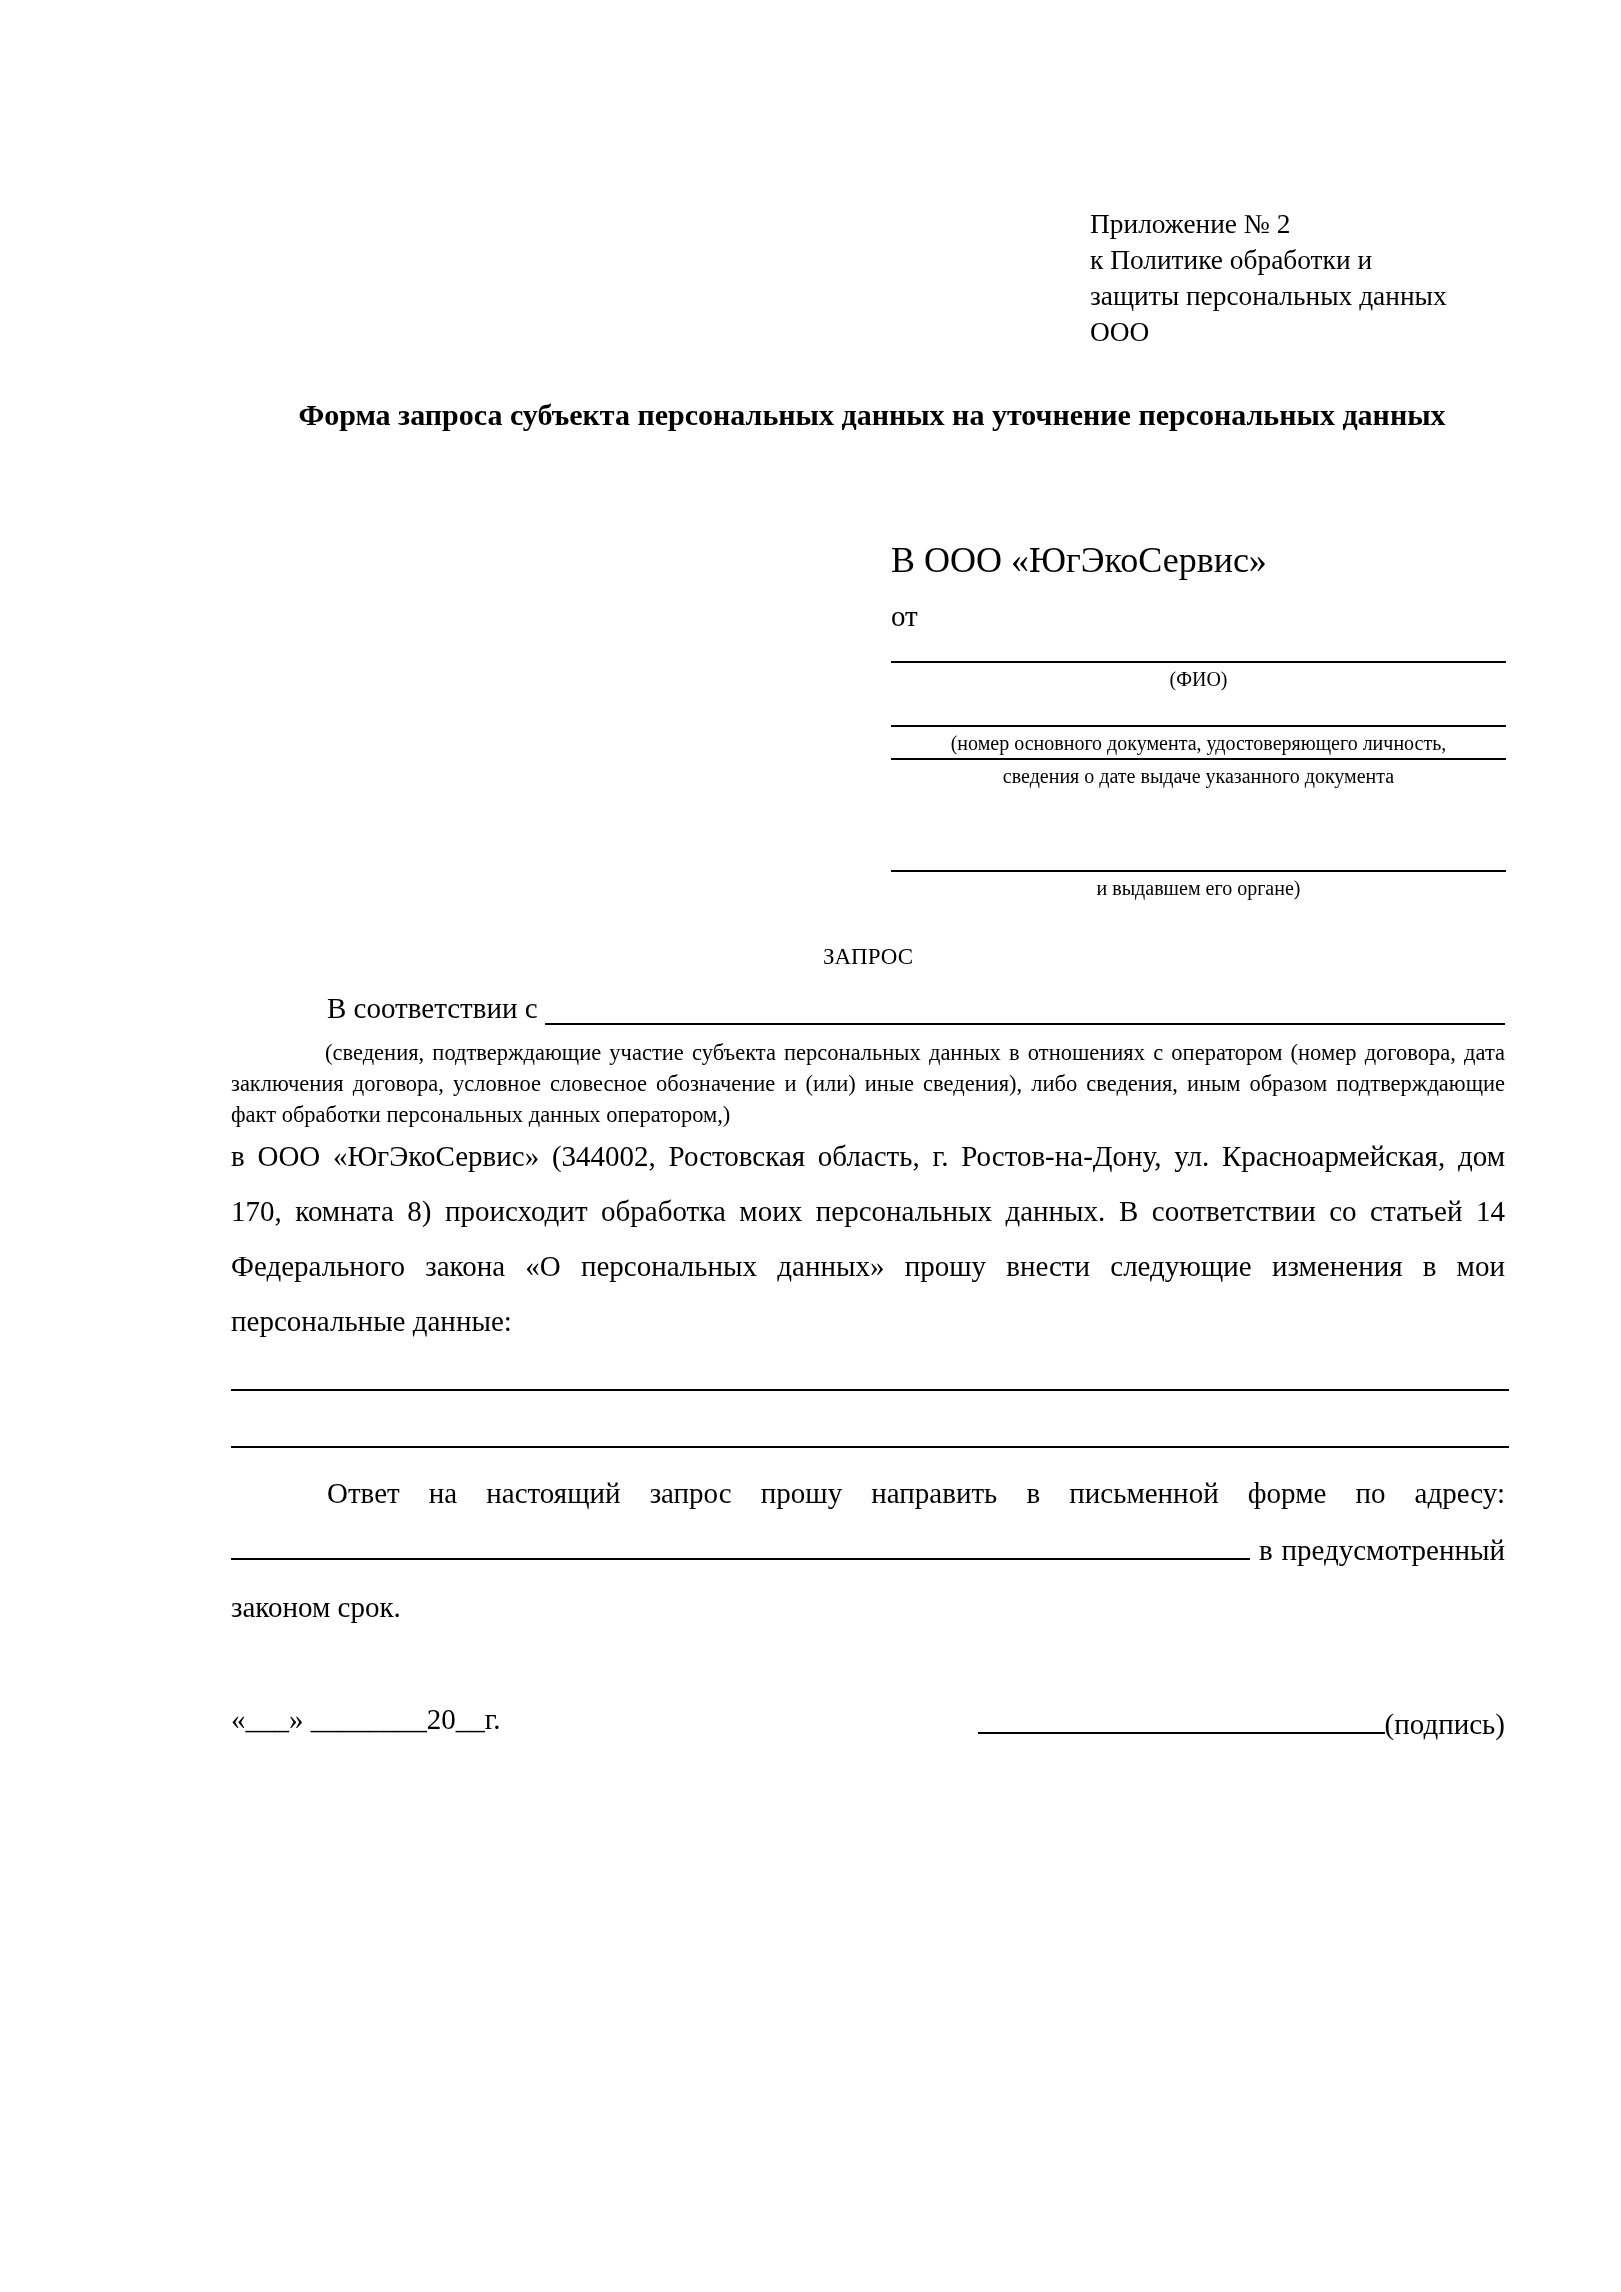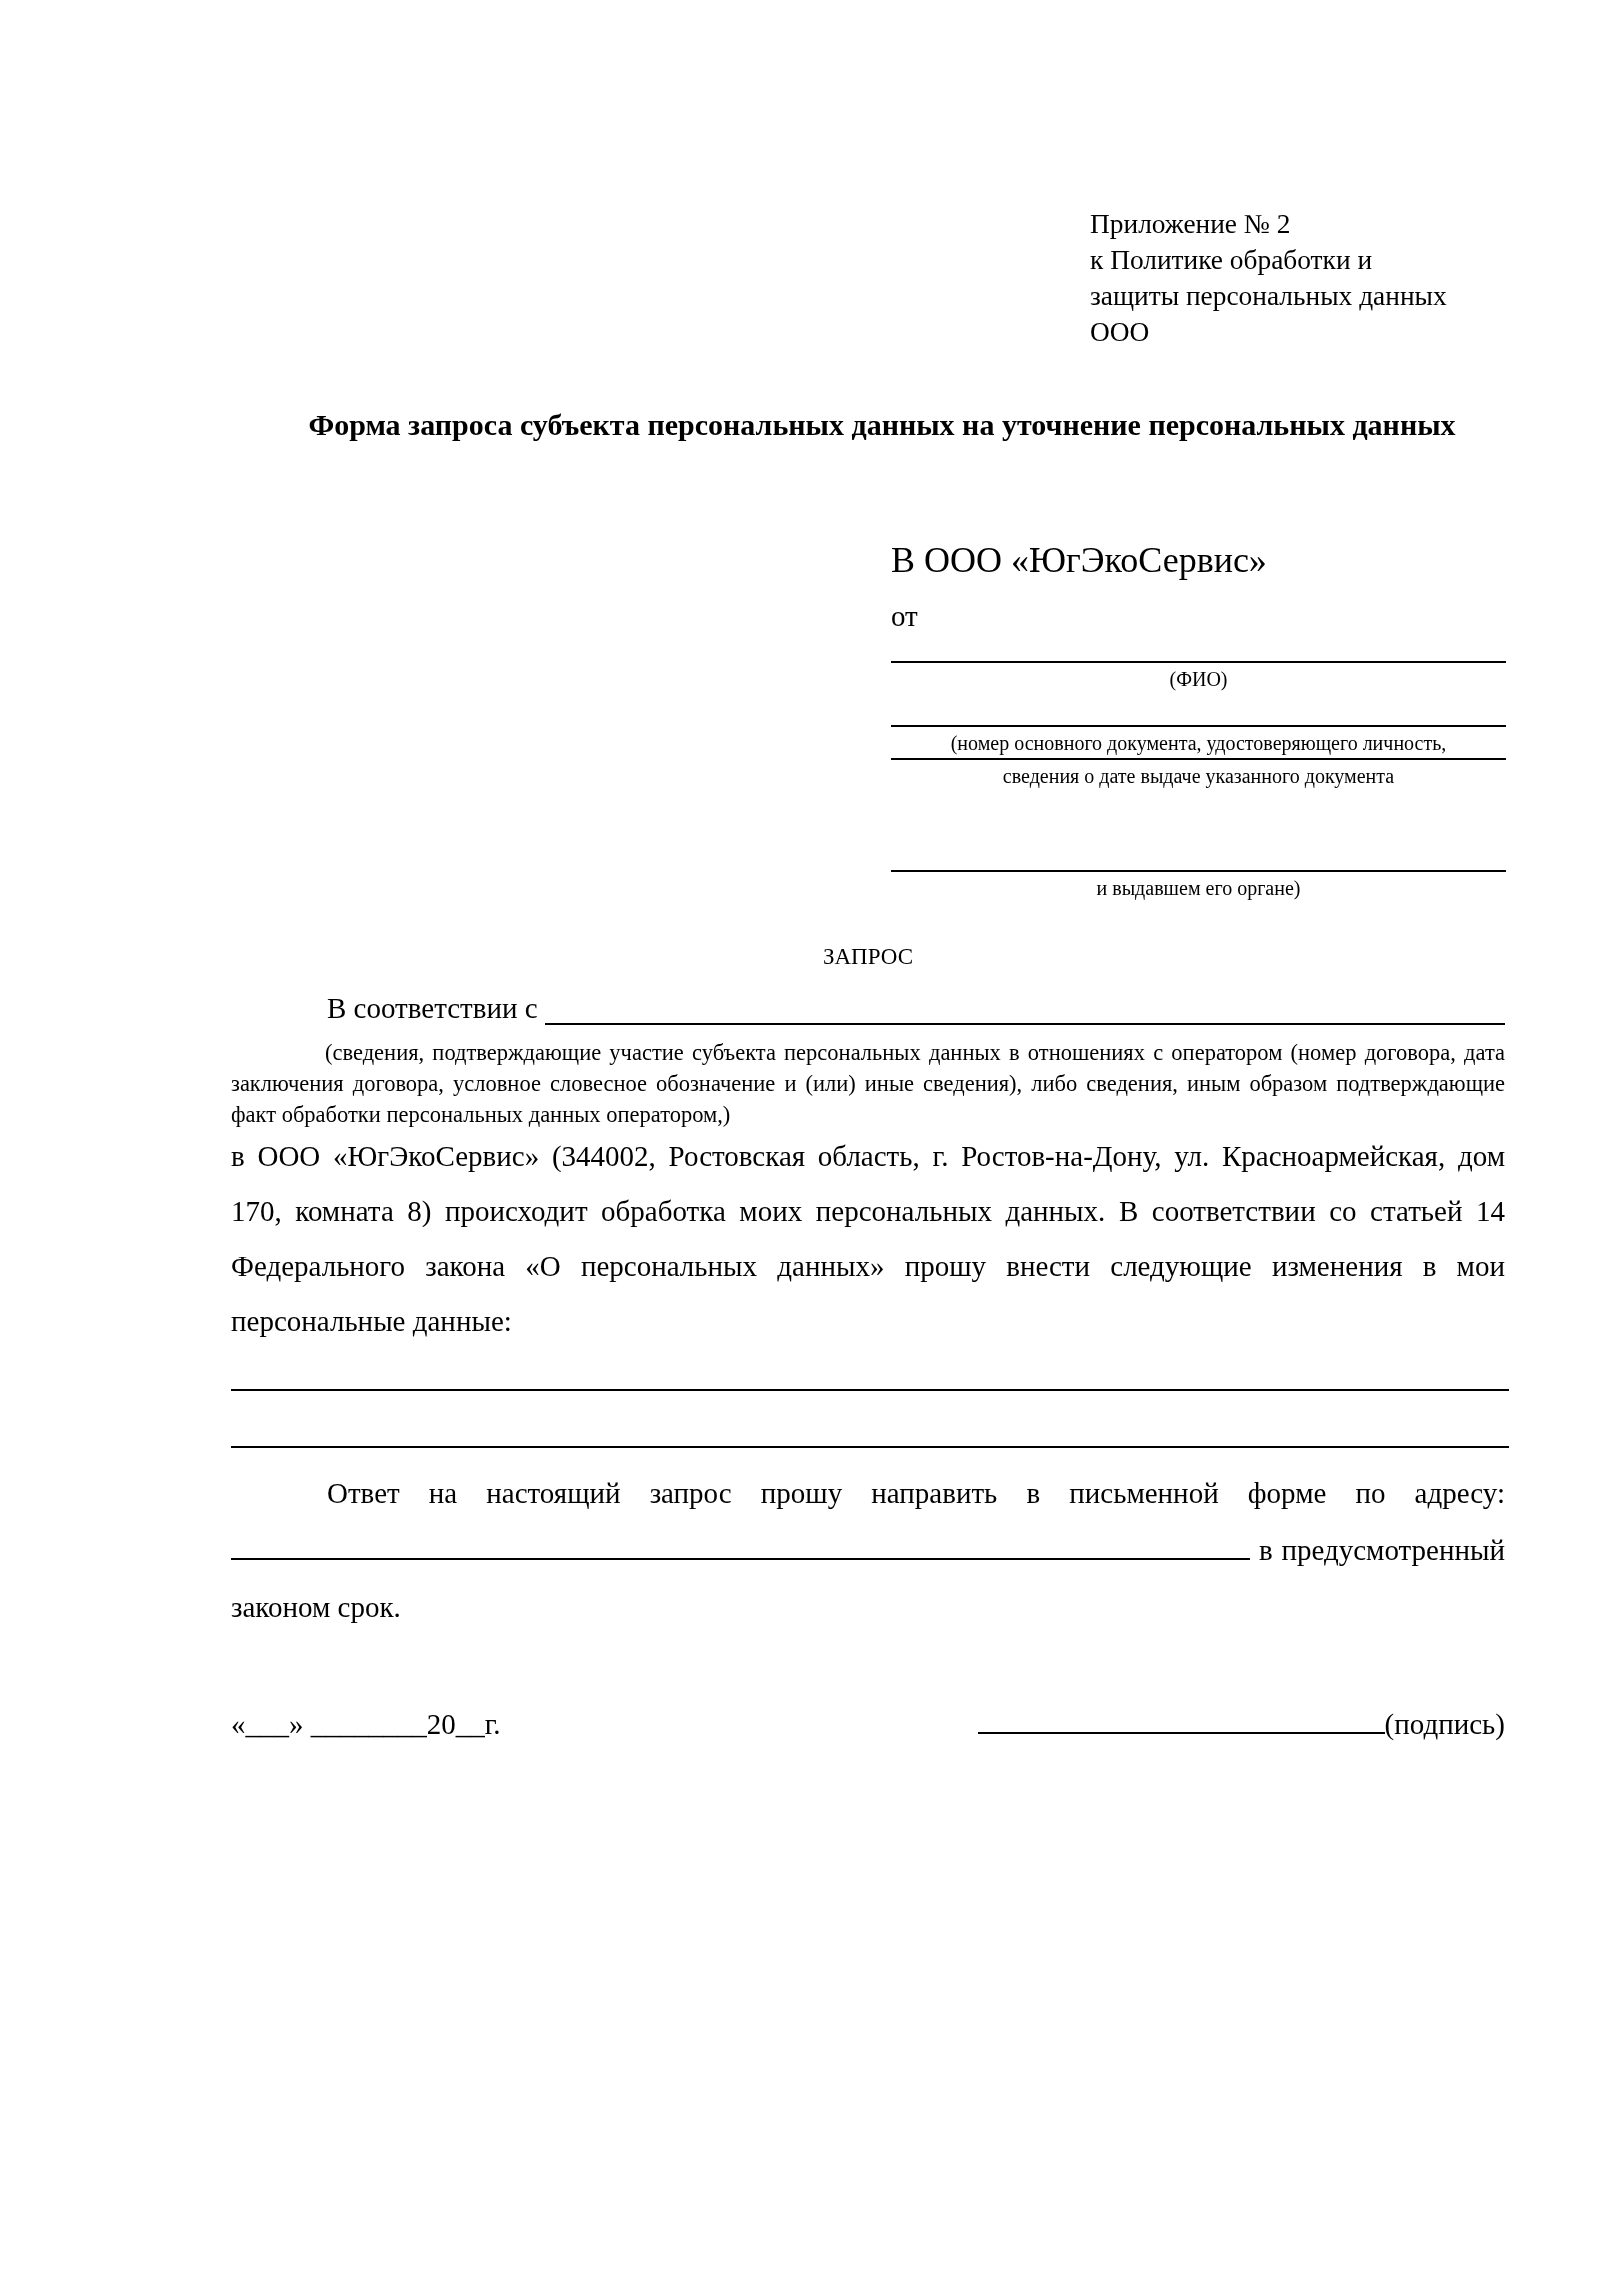--- a/index.html
+++ b/index.html
@@ -14,21 +14,21 @@
 
   
   .header-note {
     position:absolute; left:1090px; top:206px;
     font-size:27.4px; line-height:36px;
   }
 
   
   .doc-title {
     position:absolute; left:231px; top:388px; width:1274px;
-    margin:14px; text-align:center;
+    margin:4px; text-align:center;
     font-size:30px; font-weight:bold; line-height:46px;
   }
 
   
   .addr-to   { position:absolute; left:891px; top:539px; width:615px; font-size:36px; }
   .addr-from { position:absolute; left:891px; top:600px; width:615px; font-size:29px; }
   .field { position:absolute; left:891px; width:615px; }
   .field .blank { border-bottom:2px solid #000; }
   .field .caption {
     text-align:center; font-size:20px; line-height:25.5px; margin-top:3.9px;
@@ -74,21 +74,21 @@
     font-size:29px; line-height:57px; text-align:justify; text-indent:96px;
   }
   .addr-blank {
     display:inline-block; width:1019px; height:29px;
     border-bottom:2px solid #000; vertical-align:baseline;
   }
 
   
   .signature-row {
     position:absolute; left:231px; top:1703px; width:1274px;
-    font-size:29px; display:flex; justify-content:space-between; align-items:flex-end;
+    font-size:29px; display:flex; justify-content:space-between; align-items:flex-start;
   }
   .sig-blank {
     display:inline-block; width:407px; height:29px;
     border-bottom:2px solid #000; vertical-align:baseline;
   }
 </style>
 </head>
 <body>
 
 <div class="page">

